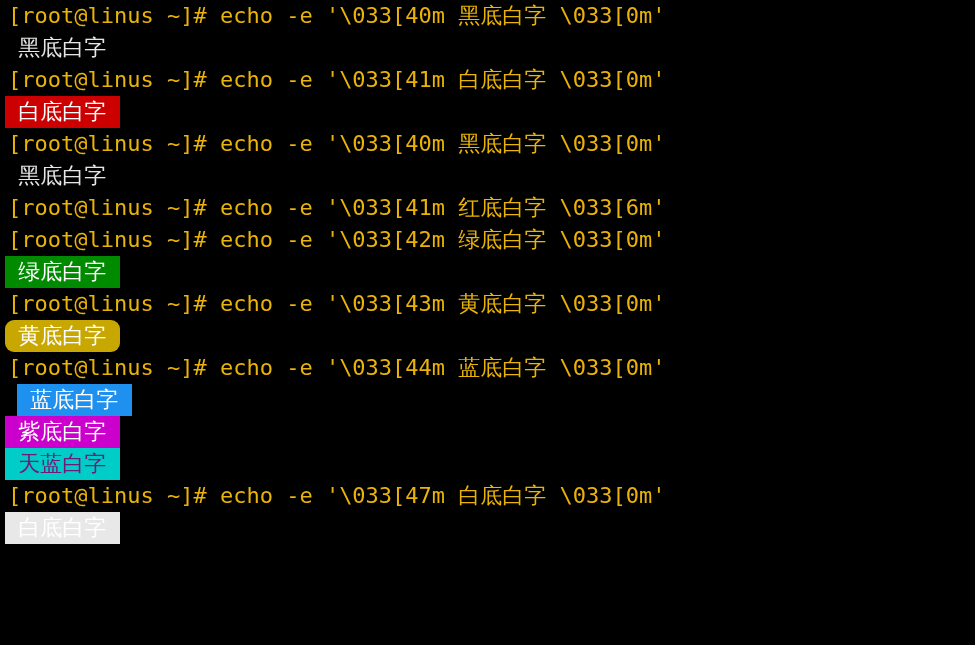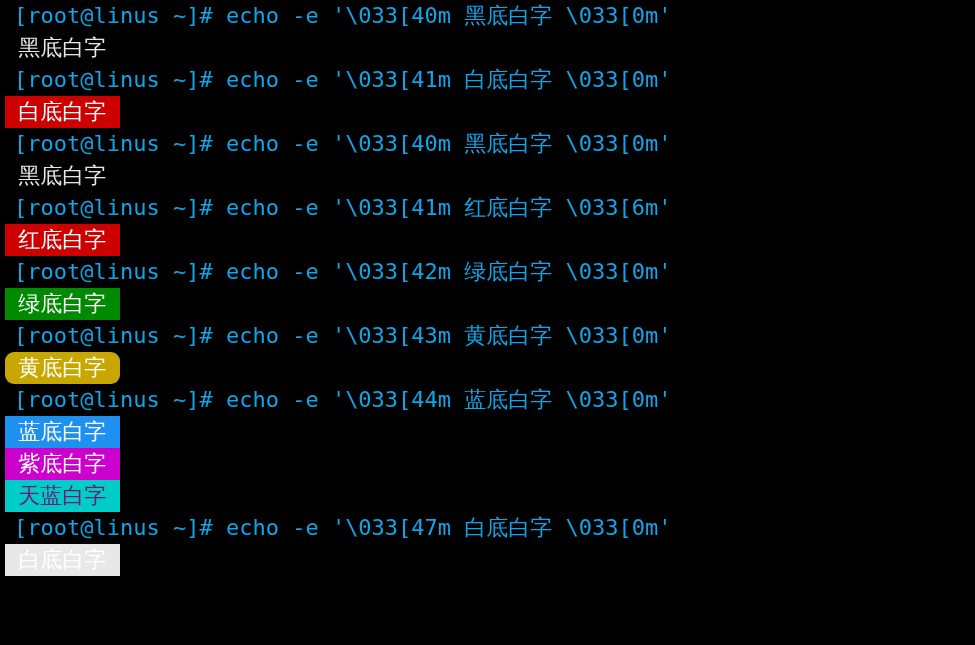--- a/index.html
+++ b/index.html
@@ -24,22 +24,22 @@
     top: 0px;
     left: 0px;
     width: 975px;
   }
   .line {
     height: 32px;
     white-space: pre;
     display: block;
   }
   .cmd {
-    color: #0ea5e9;
-    padding-left: 14px;
+    color: #eab308;
+    padding-left: 8px;
   }
   .out {
     display: block;
     height: 32px;
   }
   .out .chunk {
     display: inline-block;
     height: 32px;
     line-height: 31px;
     white-space: pre;
@@ -51,38 +51,37 @@
     display: inline-block;
     width: 5px;
     height: 32px;
     vertical-align: top;
   }
   
   .bg-black   { background: #000000; color: #e6e6e6; }
   .bg-red     { background: #cc0000; color: #ffffff; }
   .bg-green   { background: #008a00; color: #ffffff; }
   .bg-yellow  { background: #c8a800; color: #ffffff; border-radius: 9px; }
-  .bg-blue    { background: #1e90f0; color: #ffffff; }
+  .bg-blue    { background: #1e90f0; color: #ffffff; margin-left: 12px; }
   .bg-magenta { background: #cc00cc; color: #ffffff; }
   .bg-cyan    { background: #00ccc8; color: #701a75; }
   .bg-white   { background: #e8e8e8; color: #ffffff; }
 </style>
 </head>
 <body>
 
 <div id="terminal">
   <div class="screen" id="screen">
       <div class="line cmd">[root@linus ~]# echo -e '\033[40m 黑底白字 \033[0m'</div>
       <div class="line out"><span class="pad"></span><span class="chunk bg-black"> 黑底白字 </span></div>
       <div class="line cmd">[root@linus ~]# echo -e '\033[41m 白底白字 \033[0m'</div>
       <div class="line out"><span class="pad"></span><span class="chunk bg-red"> 白底白字 </span></div>
       <div class="line cmd">[root@linus ~]# echo -e '\033[40m 黑底白字 \033[0m'</div>
       <div class="line out"><span class="pad"></span><span class="chunk bg-black"> 黑底白字 </span></div>
       <div class="line cmd">[root@linus ~]# echo -e '\033[41m 红底白字 \033[6m'</div>
-      <div class="line out"><span class="pad"></span><span class="chunk bg-red"> 红底白字 </span></div>
       <div class="line cmd">[root@linus ~]# echo -e '\033[42m 绿底白字 \033[0m'</div>
       <div class="line out"><span class="pad"></span><span class="chunk bg-green"> 绿底白字 </span></div>
       <div class="line cmd">[root@linus ~]# echo -e '\033[43m 黄底白字 \033[0m'</div>
       <div class="line out"><span class="pad"></span><span class="chunk bg-yellow"> 黄底白字 </span></div>
       <div class="line cmd">[root@linus ~]# echo -e '\033[44m 蓝底白字 \033[0m'</div>
       <div class="line out"><span class="pad"></span><span class="chunk bg-blue"> 蓝底白字 </span></div>
       <div class="line out"><span class="pad"></span><span class="chunk bg-magenta"> 紫底白字 </span></div>
       <div class="line out"><span class="pad"></span><span class="chunk bg-cyan"> 天蓝白字 </span></div>
       <div class="line cmd">[root@linus ~]# echo -e '\033[47m 白底白字 \033[0m'</div>
       <div class="line out"><span class="pad"></span><span class="chunk bg-white"> 白底白字 </span></div>

